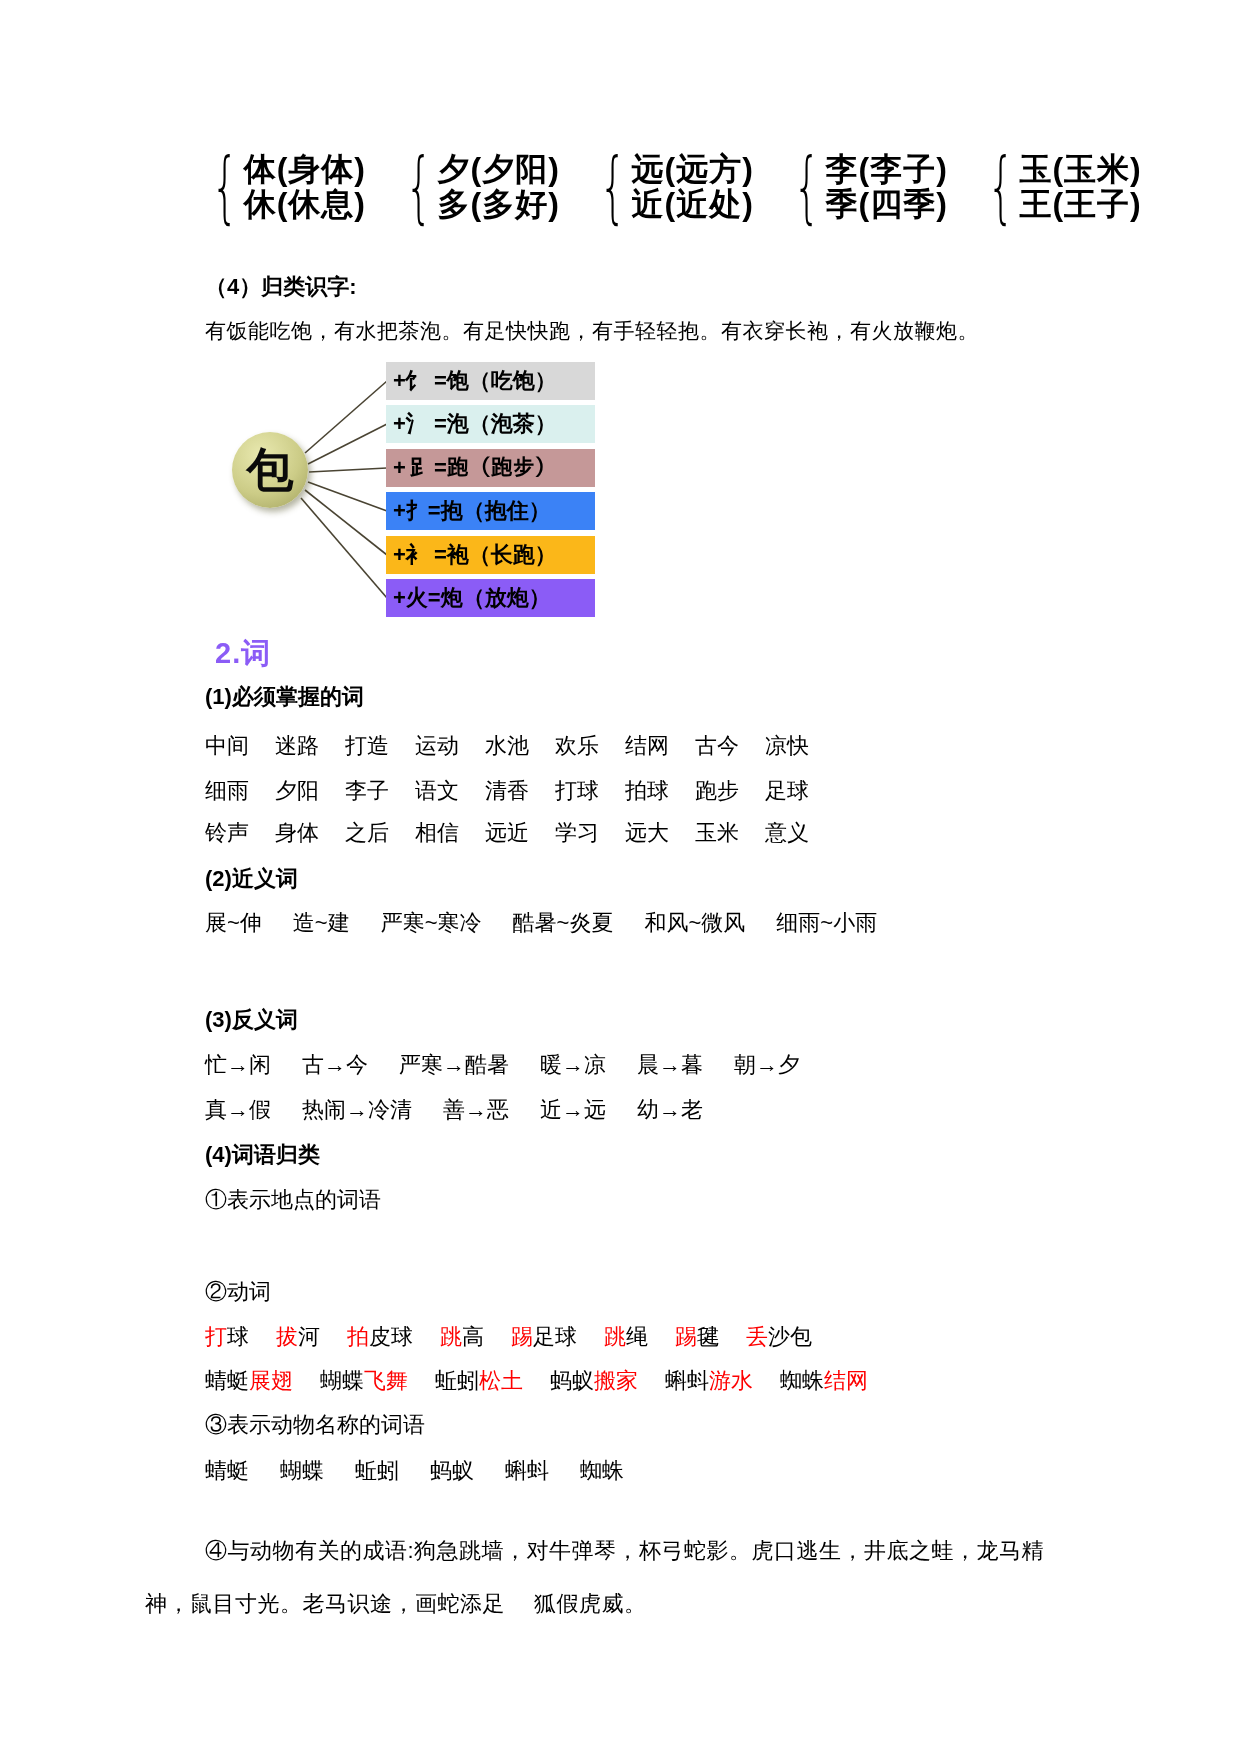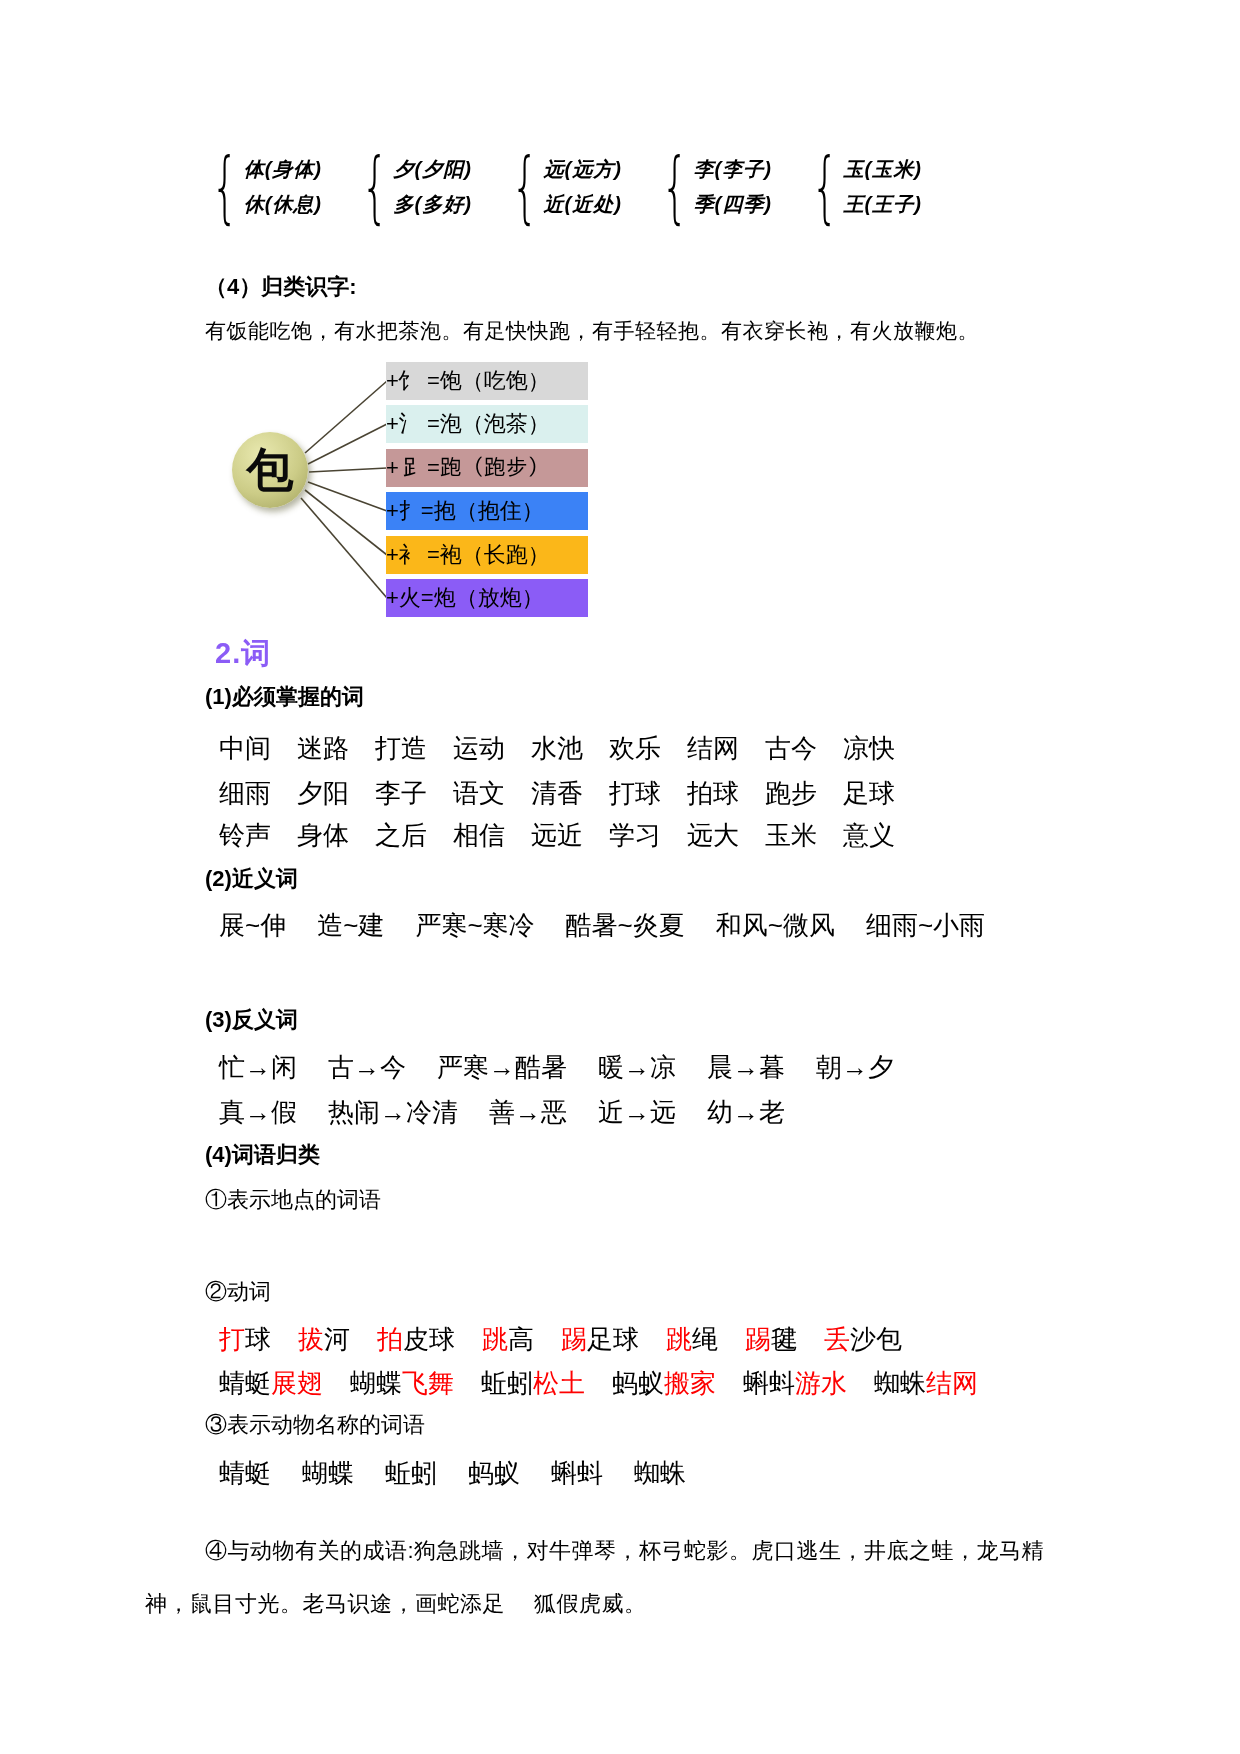--- a/index.html
+++ b/index.html
@@ -20,50 +20,50 @@
   .bgroup{display:flex; align-items:center;}
   .brace{
     font-family:"DejaVu Sans", sans-serif;
     font-size:78px; line-height:74px; font-weight:300;
     transform:scaleX(.55);
     transform-origin:center;
     margin-right:-6px;
   }
   .bcol{display:flex; flex-direction:column;}
   .brow{
-    font-size:20px; line-height:35px;
-    font-style:italic; font-weight:bold;
+    font-size:32px; line-height:35px;
+    font-weight:bold;
     letter-spacing:1px; white-space:nowrap;
   }
   
   .guilei-heading{position:absolute; top:272px; left:205px; font-size:22px; font-weight:bold;}
   .rhyme{position:absolute; top:317px; left:205px; font-size:21px; letter-spacing:.5px; white-space:nowrap;}
   
   .diagram{position:absolute; top:340px; left:205px; width:430px; height:290px;}
   .diagram svg{position:absolute; left:0; top:0;}
   .bao-circle{
     position:absolute; left:27px; top:92px; width:76px; height:76px;
     border-radius:50%;
     background:radial-gradient(circle at 38% 30%, #e9e9b0, #cccc87 55%, #a0a05c 100%);
     box-shadow:3px 4px 6px rgba(90,90,50,.45);
     display:flex; align-items:center; justify-content:center;
     font-size:47px; font-weight:bold; color:#0a0a0a;
   }
   .dbox{
     position:absolute; left:181px; width:202px; height:38px;
-    font-size:22px; font-weight:normal; line-height:38px;
-    white-space:nowrap; letter-spacing:0px;
+    font-size:22px; font-weight:bold; line-height:38px;
+    padding-left:7px; white-space:nowrap; letter-spacing:0px;
   }
   .dbox.r0{top:22px;} .dbox.r1{top:65px;} .dbox.r2{top:109px;}
   .dbox.r3{top:152px;} .dbox.r4{top:196px;} .dbox.r5{top:239px;}
   
   .sec-title{position:absolute; top:634px; left:215px; font-size:29px; font-weight:bold; color:#8b5cf6; letter-spacing:1px;}
   .subhead{position:absolute; left:205px; font-size:22px; font-weight:bold; white-space:nowrap;}
   .cathead{position:absolute; left:205px; font-size:22px; white-space:nowrap;}
-  .wrow{position:absolute; left:219px; display:flex; white-space:nowrap; font-size:26px;}
+  .wrow{position:absolute; left:205px; display:flex; white-space:nowrap; font-size:22px;}
   .wrow .w{margin-right:26px;}
   .wrow.wide .w{margin-right:31px;}
   .wrow .seg{margin-right:27px;}
   .red-pre .seg .pre{color:#fe0000;}
   .red-post .seg .post{color:#fe0000;}
   .idiom-line{position:absolute; font-size:22px; white-space:nowrap; letter-spacing:.5px;margin-top:36px;}
 </style>
 </head>
 <body>
 

